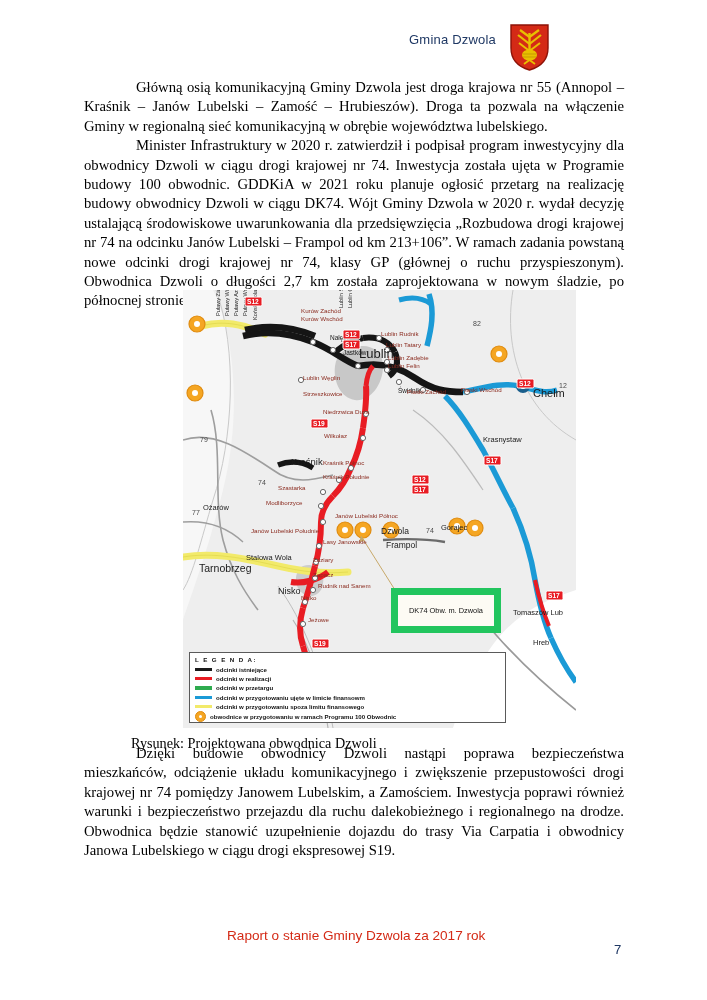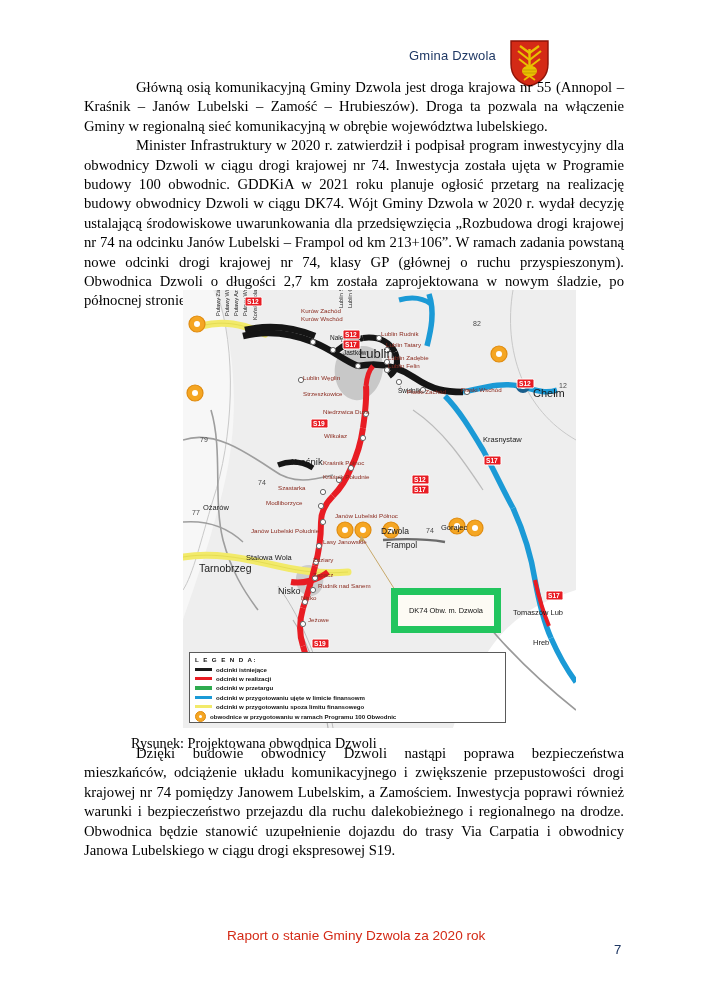--- a/index.html
+++ b/index.html
@@ -4,21 +4,21 @@
 <style>
   html,body{margin:0;padding:0;}
   body{
     width:707px;height:1000px;background:#ffffff;
     font-family:"Liberation Serif",serif;color:#000;
     position:relative;overflow:hidden;
   }
   .page{position:relative;width:707px;height:1000px;}
 
   
-  .header{position:absolute;top:26px;left:0;width:589px;height:60px;}
+  .header{position:absolute;top:10px;left:0;width:589px;height:60px;}
   .header-title{
     position:absolute;right:93px;top:22px;
     font-family:"Liberation Sans",sans-serif;
     font-size:13px;color:#1f3864;letter-spacing:.2px;
   }
   .crest{position:absolute;right:40px;top:14px;width:39px;height:47px;}
 
   
   .content{position:absolute;left:84px;top:78px;width:540px;}
   p.body{
@@ -349,16 +349,16 @@
       </div>
     </div>
   </div>
 
   <div class="caption">Rysunek: Projektowana obwodnica Dzwoli</div>
 
   <div class="content" style="top:744px;">
     <p class="body">Dzięki budowie obwodnicy Dzwoli  nastąpi poprawa bezpieczeństwa mieszkańców, odciążenie układu komunikacyjnego i zwiększenie przepustowości drogi krajowej nr 74 pomiędzy Janowem Lubelskim, a Zamościem. Inwestycja poprawi również warunki i bezpieczeństwo przejazdu dla ruchu dalekobieżnego i regionalnego na drodze. Obwodnica będzie stanowić uzupełnienie dojazdu do trasy Via Carpatia  i obwodnicy Janowa Lubelskiego w ciągu drogi ekspresowej S19.</p>
   </div>
 
-  <div class="footer-text">Raport o stanie Gminy Dzwola za 2020 rok</div>
+  <div class="footer-text">Raport o stanie Gminy Dzwola za 2017 rok</div>
   <div class="page-number">7</div>
 
 </div>
 
 </body></html>

